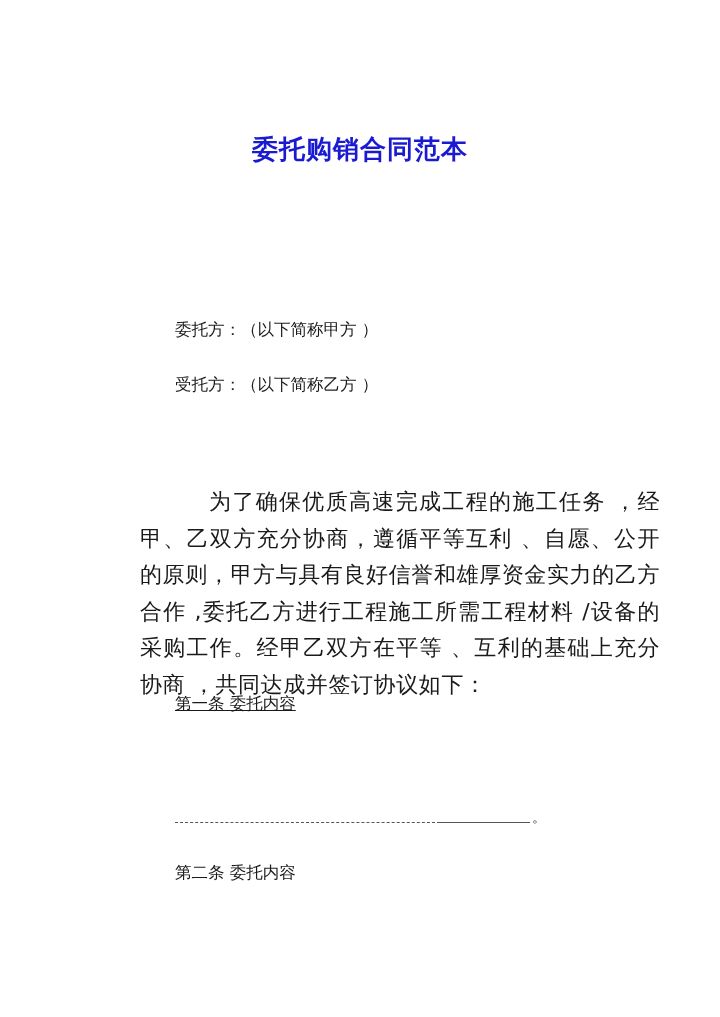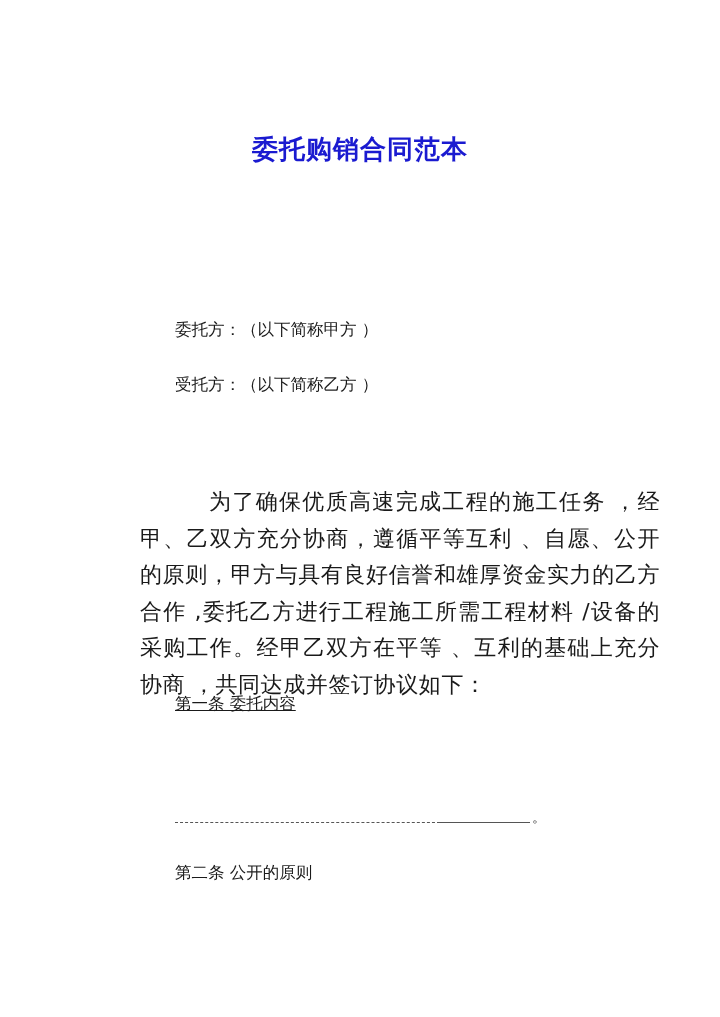--- a/index.html
+++ b/index.html
@@ -104,15 +104,15 @@
 
   <div class="line party" style="top:692px;text-decoration:underline;">第一条  委托内容</div>
 
 
   <div class="blank-row">
     <div class="dashes"></div>
     <div class="solid"></div>
     <span class="period">。</span>
   </div>
 
-  <div class="line party" style="top:861px;">第二条  公开的原则</div>
+  <div class="line party" style="top:861px;">第二条  委托内容</div>
 
 </div>
 
 </body></html>

